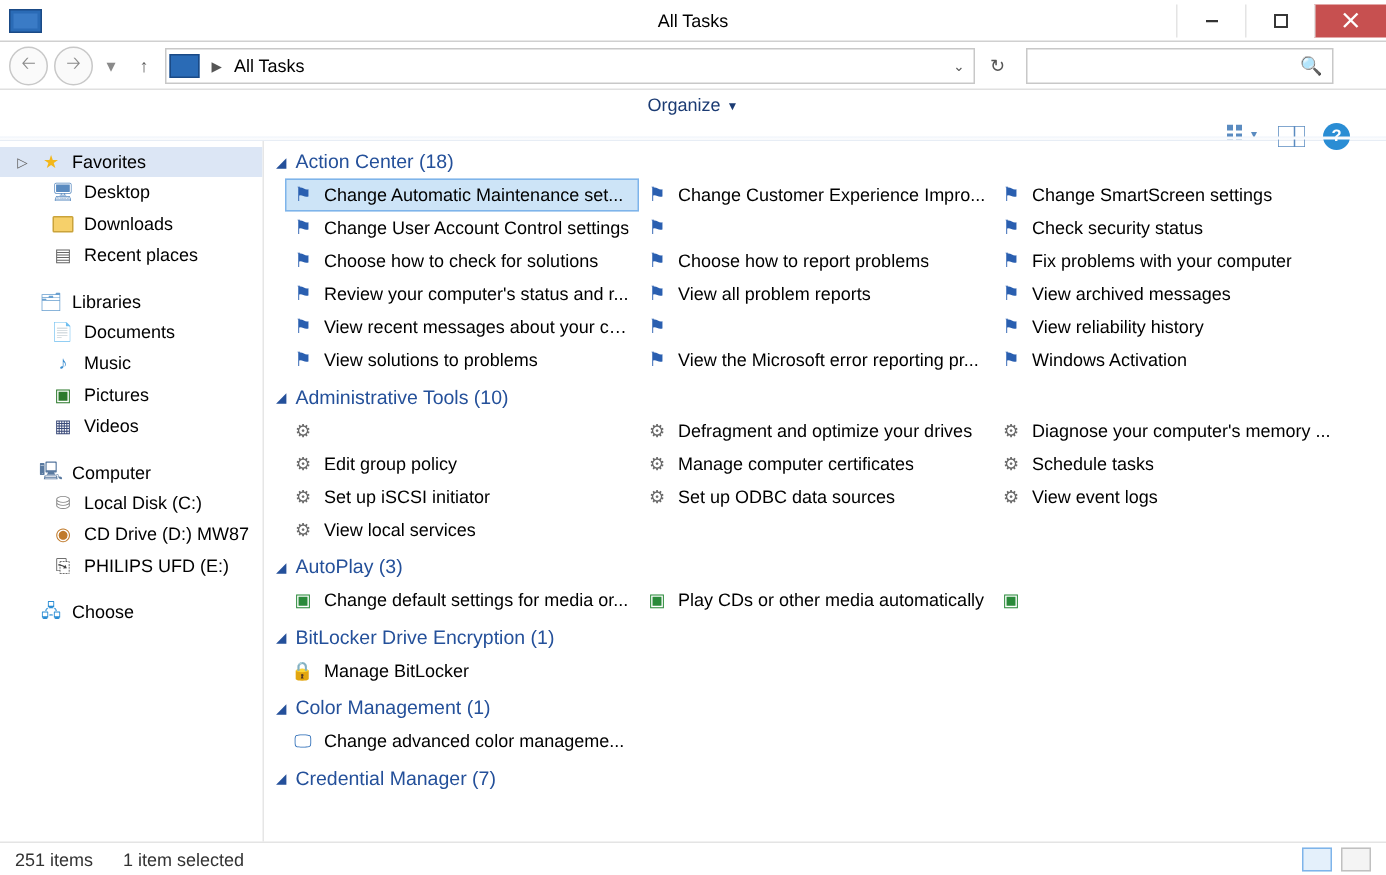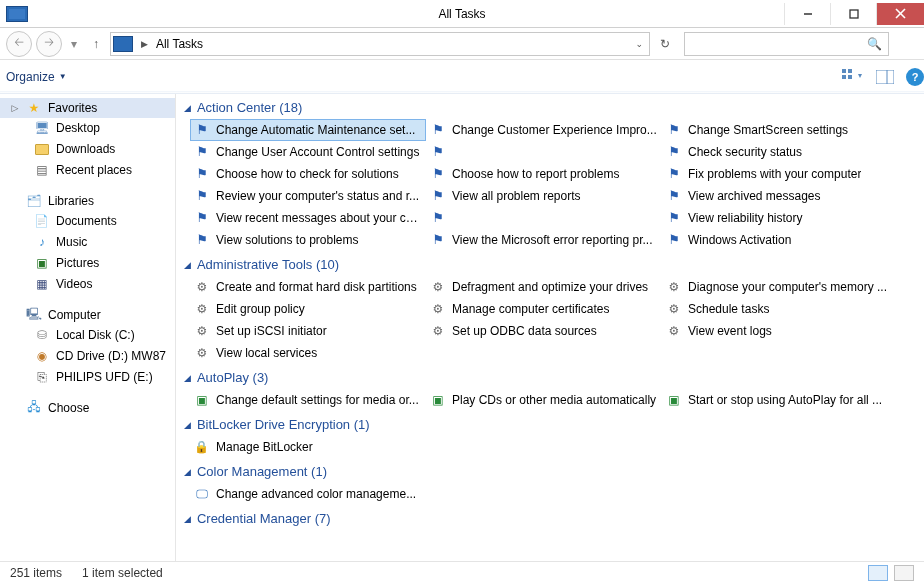--- a/index.html
+++ b/index.html
@@ -23,21 +23,21 @@
   .address { flex:1; height:24px; border:1px solid #c8c8c8; display:flex; align-items:center; padding:0 2px; gap:6px; max-width: 540px; }
   .address .chev { color:#555; font-size:9px; padding:0 2px; }
   .address .end-chev { margin-left:auto; padding-right:4px; color:#555; font-size:9px; }
   .address .addr-icon { width:20px; height:16px; background:#2a6bb6; border:1px solid #1a4a86; }
   .refresh { width:22px; height:22px; display:flex; align-items:center; justify-content:center; color:#555; }
   .searchbox { flex:0 0 205px; height:24px; border:1px solid #c8c8c8; display:flex; align-items:center; padding:0 6px; margin-left:4px; }
   .searchbox input { border:none; outline:none; flex:1; font-size:12px; font-style:italic; color:#888; background:transparent; }
   .searchbox .mag { color:#666; }
 
   
-  .toolbar { height:34px; display:flex; align-items:center; padding:0 0; border-bottom:1px solid #e7edf5; position:relative; }
+  .toolbar { height:34px; display:flex; align-items:center; padding:0 24px; border-bottom:1px solid #e7edf5; position:relative;flex-direction:column; }
   .toolbar::after { content:""; position:absolute; left:0; right:0; bottom:0; height:2px; background:linear-gradient(#eef3fa,#fff); }
   .organize { color:#1b3b73; padding:3px 6px; display:flex; align-items:center; gap:4px; }
   .organize .tri { font-size:8px; color:#1b3b73; }
   .toolbar-right { margin-left:auto; display:flex; align-items:center; gap:10px; }
   .tb-btn { width:22px; height:22px; display:flex; align-items:center; justify-content:center; color:#3b6aa0; }
   .tb-btn.help { color:#fff; background:#2a8dd4; border-radius:50%; width:18px; height:18px; font-weight:bold; font-size:11px; }
 
   
   .body { display:flex; height: calc(583px - 28px - 32px - 34px - 22px); }
 
@@ -307,21 +307,20 @@
           <span class="txt">Windows Activation</span>
         </div>
       </div>
       <div class="group-head">
         <span class="gexp">◢</span>
         <span>Administrative Tools (10)</span>
       </div>
       <div class="items">
         <div class="item">
           <span class="ico gear">⚙</span>
-          <span class="txt">Create and format hard disk partitions</span>
         </div>
         <div class="item">
           <span class="ico gear">⚙</span>
           <span class="txt">Defragment and optimize your drives</span>
         </div>
         <div class="item">
           <span class="ico gear">⚙</span>
           <span class="txt">Diagnose your computer's memory ...</span>
         </div>
         <div class="item">
@@ -361,21 +360,20 @@
         <div class="item">
           <span class="ico play">▣</span>
           <span class="txt">Change default settings for media or...</span>
         </div>
         <div class="item">
           <span class="ico play">▣</span>
           <span class="txt">Play CDs or other media automatically</span>
         </div>
         <div class="item">
           <span class="ico play">▣</span>
-          <span class="txt">Start or stop using AutoPlay for all ...</span>
         </div>
       </div>
       <div class="group-head">
         <span class="gexp">◢</span>
         <span>BitLocker Drive Encryption (1)</span>
       </div>
       <div class="items">
         <div class="item">
           <span class="ico lock">🔒</span>
           <span class="txt">Manage BitLocker</span>

